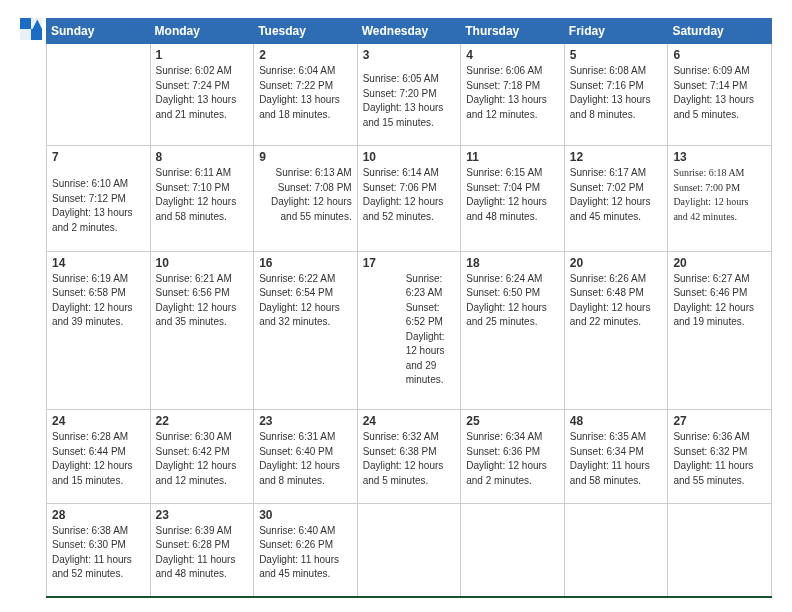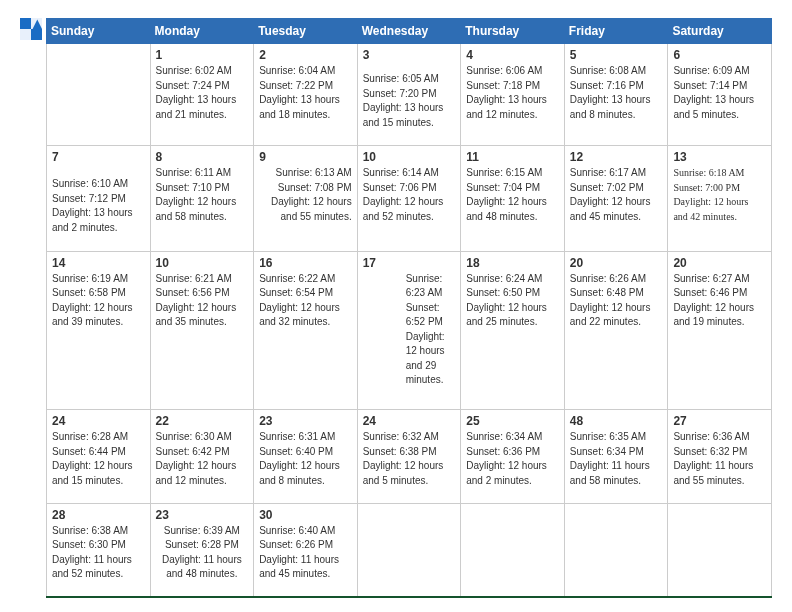--- a/index.html
+++ b/index.html
@@ -325,21 +325,21 @@
         <tr>
           <td>
             <span class="day-num">28</span>
             <div class="day-info" style="white-space: pre-line;">Sunrise: 6:38 AM
 Sunset: 6:30 PM
 Daylight: 11 hours
 and 52 minutes.</div>
           </td>
           <td>
             <span class="day-num">23</span>
-            <div class="day-info" style="white-space: pre-line; text-align: center;">Sunrise: 6:39 AM
+            <div class="day-info" style="white-space: pre-line;">Sunrise: 6:39 AM
 Sunset: 6:28 PM
 Daylight: 11 hours
 and 48 minutes.</div>
           </td>
           <td>
             <span class="day-num">30</span>
             <div class="day-info" style="white-space: pre-line;">Sunrise: 6:40 AM
 Sunset: 6:26 PM
 Daylight: 11 hours
 and 45 minutes.</div>

